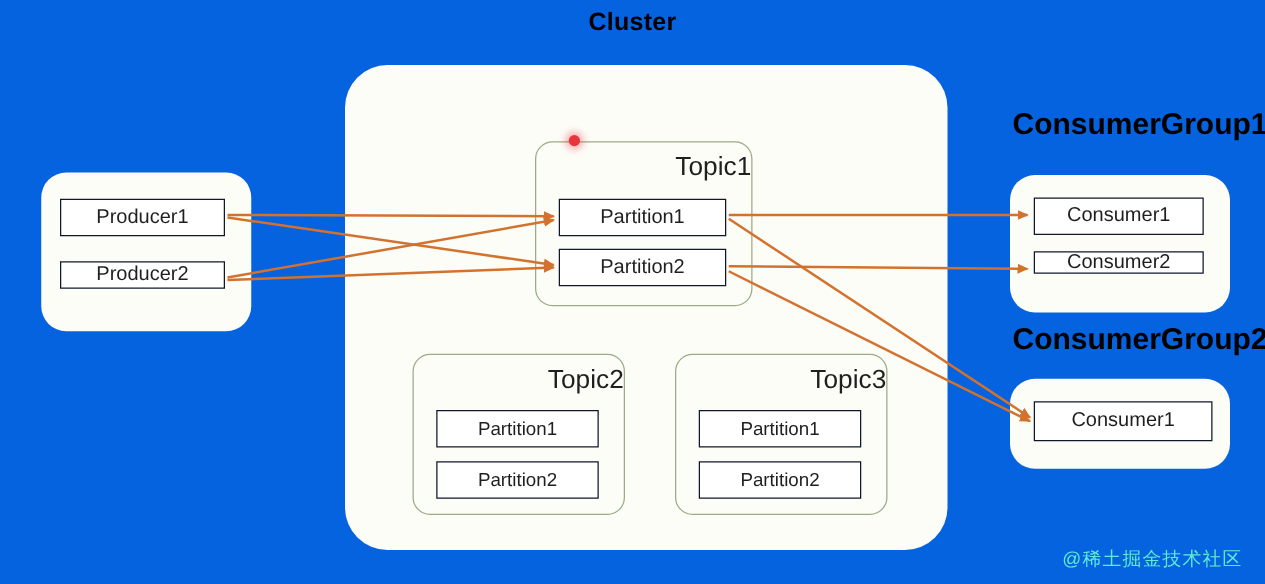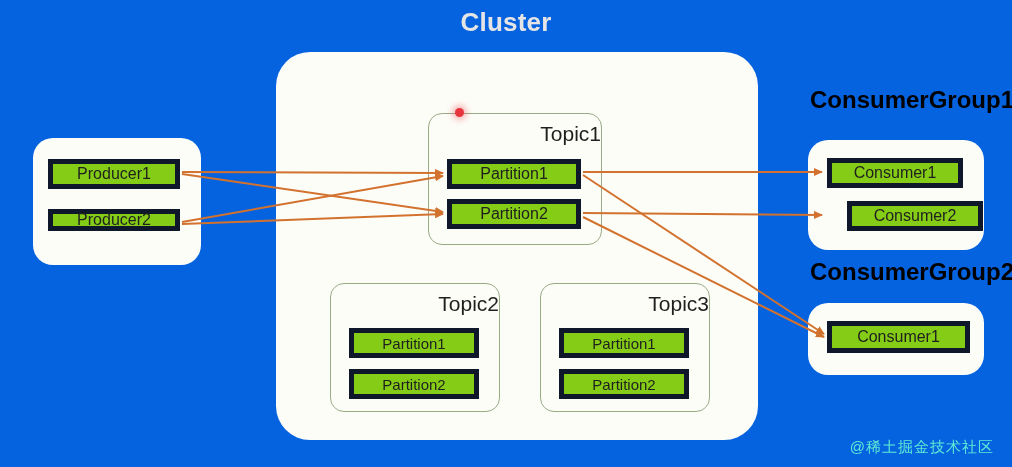--- a/index.html
+++ b/index.html
@@ -18,23 +18,23 @@
     overflow: hidden;
   }
 
   
   .cluster-title {
     position: absolute;
     left: 0;
     top: 7px;
     width: 1012px;
     text-align: center;
-    font-size: 26px;
+    font-size: 20px;
     font-weight: bold;
-    color: #e5e5e5;
+    color: #000000;
     letter-spacing: 0.2px;
   }
   .group-title {
     position: absolute;
     font-size: 24px;
     font-weight: bold;
     color: #000000;
     white-space: nowrap;
   }
   #cg1-title { left: 810px; top: 86px; }
@@ -84,22 +84,22 @@
     left: 0; right: 0;
     top: 8px;
     text-align: right;
     font-size: 21px;
     color: #1f1f1f;
   }
 
   
   .cell {
     position: absolute;
-    border: 5px solid #0f172a;
-    background: #84cc16;
+    border: 1px solid #0f172a;
+    background: #ffffff;
     color: #1f1f1f;
     font-size: 15px;
     display: flex;
     align-items: center;
     justify-content: center;
     box-sizing: border-box;
   }
   .cell.big { font-size: 16px; }
 
   
@@ -111,21 +111,21 @@
   #t1p2 { left: 447px; top: 199px; width: 134px; height: 30px; }
   
   #t2p1 { left: 349px; top: 328px; width: 130px; height: 30px; }
   #t2p2 { left: 349px; top: 369px; width: 130px; height: 30px; }
   
   #t3p1 { left: 559px; top: 328px; width: 130px; height: 30px; }
   #t3p2 { left: 559px; top: 369px; width: 130px; height: 30px; }
 
   
   #cg1c1 { left: 827px; top: 158px; width: 136px; height: 30px; }
-  #cg1c2 { left: 827px; top: 201px; width: 136px; height: 30px; margin-left: 20px; }
+  #cg1c2 { left: 827px; top: 201px; width: 136px; height: 18px; }
   #cg2c1 { left: 827px; top: 321px; width: 143px; height: 32px; }
 
   
   #topic1-handle {
     position: absolute;
     left: 455px; top: 108px;
     width: 9px; height: 9px;
     border-radius: 50%;
     background: #e8343c;
     box-shadow: 0 0 6px 3px rgba(232,52,60,0.35);

